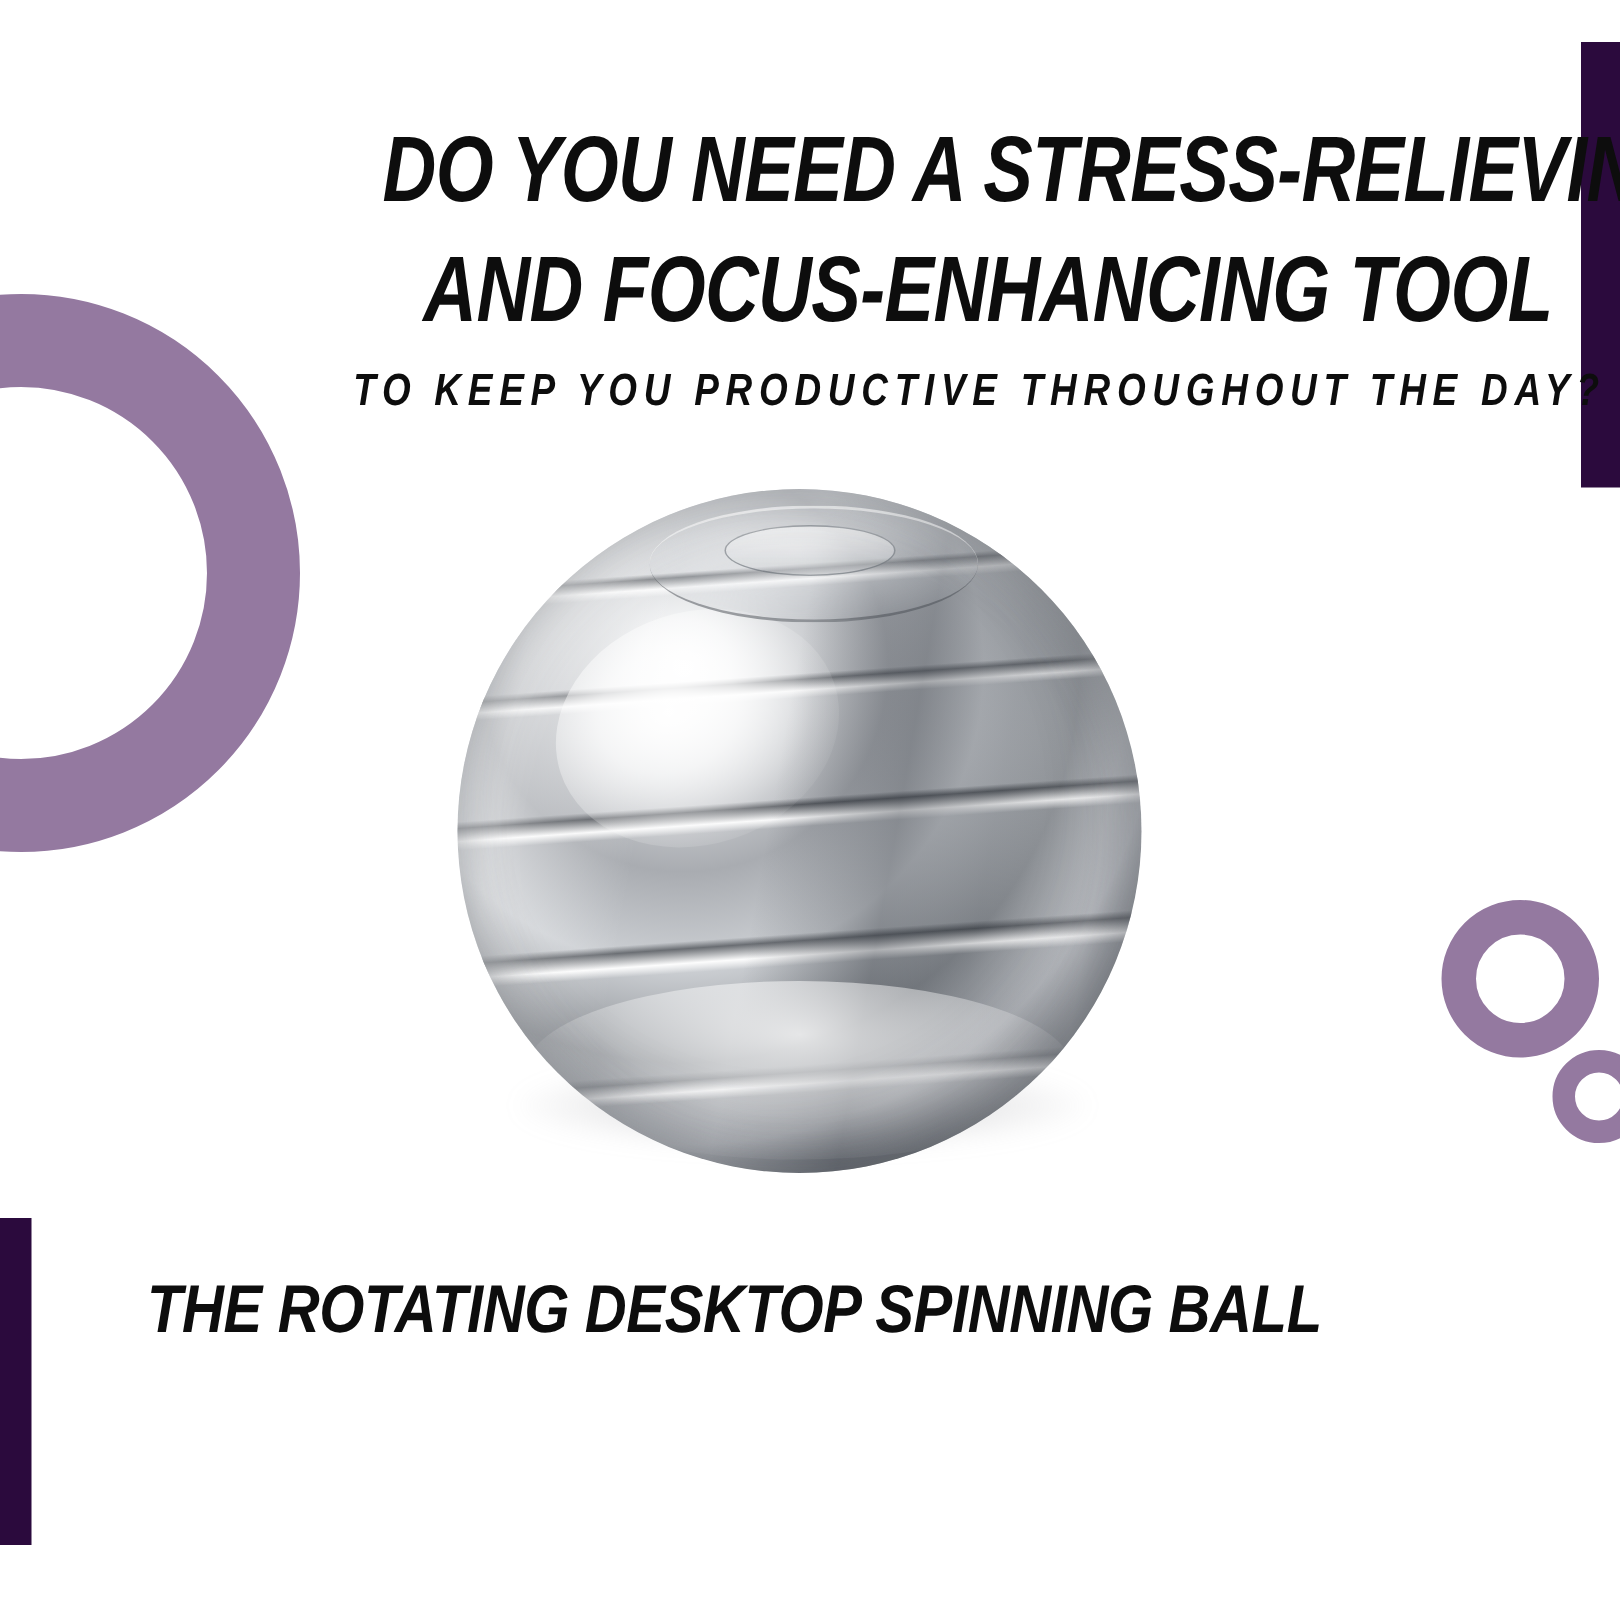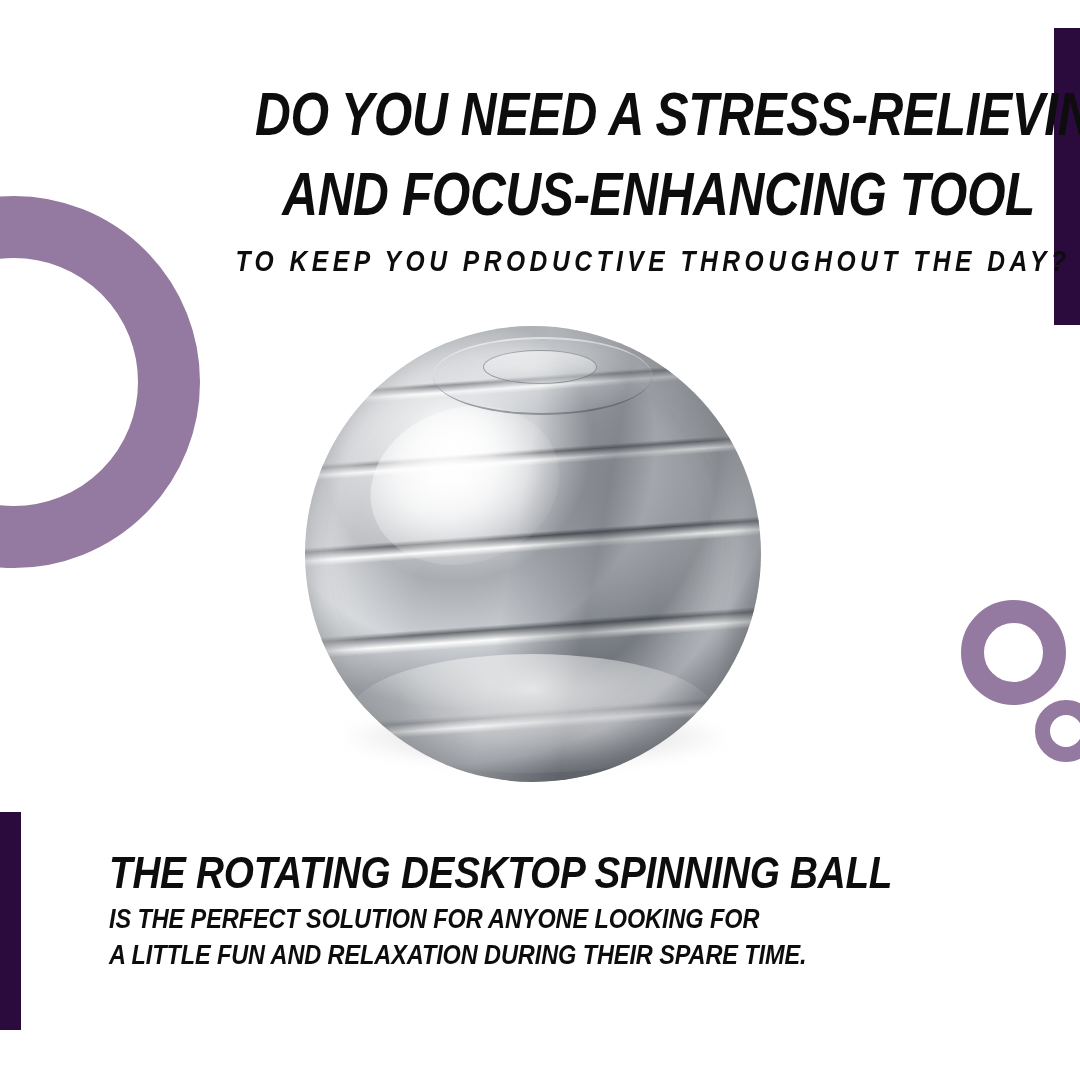--- a/index.html
+++ b/index.html
@@ -203,21 +203,20 @@
         rgba(255,255,255,0.80) 0%,
         rgba(255,255,255,0.38) 45%,
         rgba(255,255,255,0) 80%);
   }
 
   
   .footer {
     position:absolute;
     left:98px; top:845px;
     width:900px;
-    margin-left:11px;
   }
   .footer .f-title {
     display:block;
     font-family:"Liberation Sans", sans-serif;
     font-weight:bold; font-style:italic;
     font-size:45px; line-height:56px;
     letter-spacing:-0.3px;
     color:#0d0d0d;
     transform:scaleX(0.86);
     transform-origin:0 50%;
@@ -262,19 +261,15 @@
       <div class="specular"></div>
       <div class="cap"></div>
       <div class="cap-inner"></div>
       <div class="bottom-glow"></div>
       <div class="rim"></div>
     </div>
   </div>
 
   <div class="footer">
     <span class="f-title">THE ROTATING DESKTOP SPINNING BALL</span>
-    <span class="f-lines">
-      <span class="f-line">IS THE PERFECT SOLUTION FOR ANYONE LOOKING FOR</span>
-      <span class="f-line">A LITTLE FUN AND RELAXATION DURING THEIR SPARE TIME.</span>
-    </span>
   </div>
 
 </div>
 
 </body></html>

